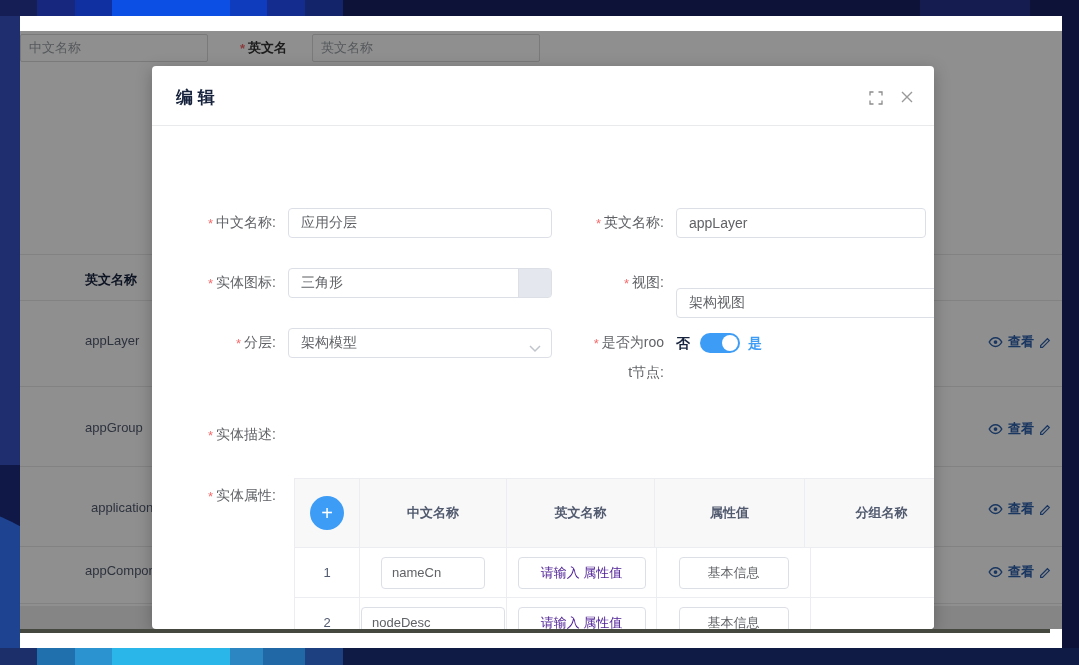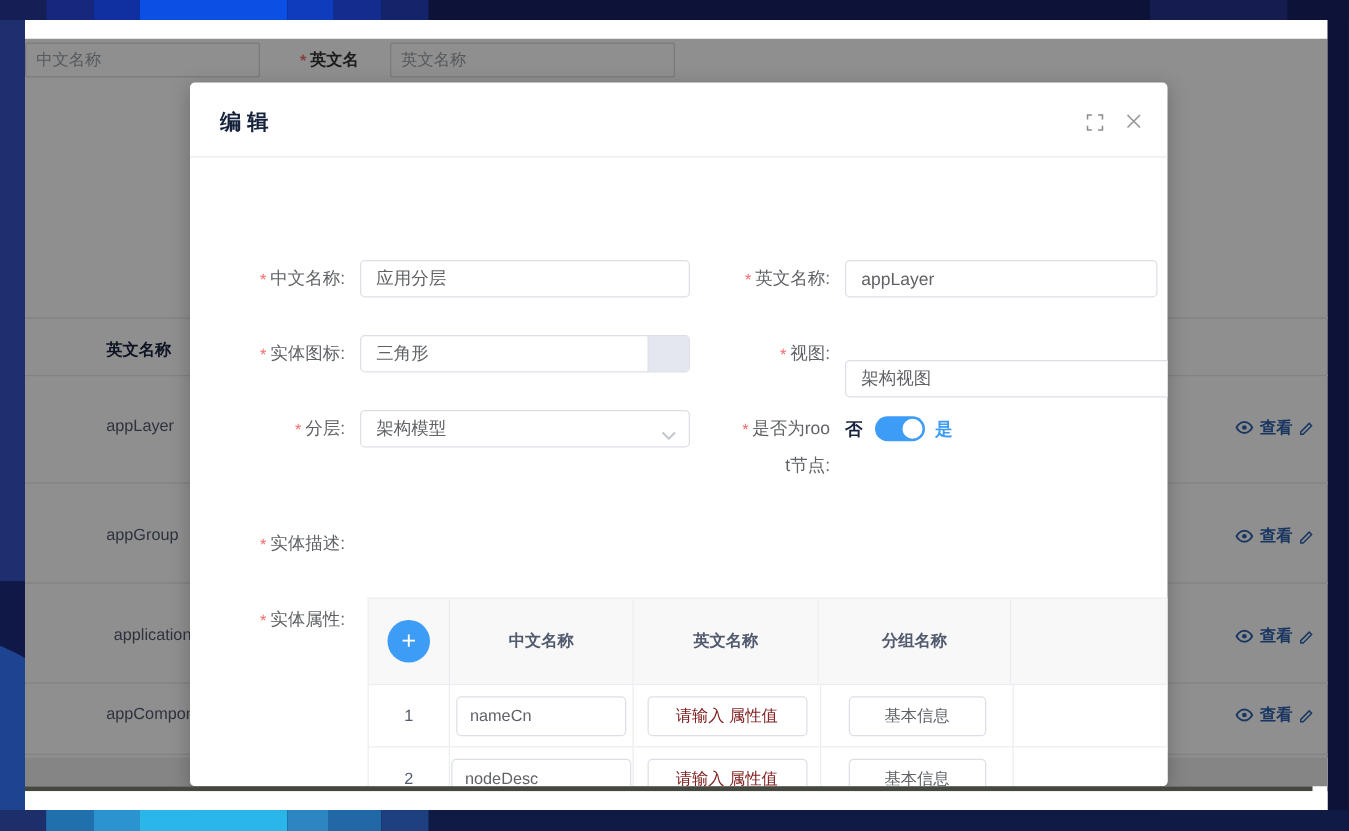--- a/index.html
+++ b/index.html
@@ -43,21 +43,21 @@
     border:1px solid #ebedf0;border-right:none;}
   .t-inner{position:absolute;left:0;top:0;width:830px;}
   .t-hrow{display:flex;height:68px;background:#f8f8f9;}
   .t-row{display:flex;height:50px;border-top:1px solid #ebedf0;background:#fff;}
   .t-c{display:flex;align-items:center;justify-content:center;border-right:1px solid #ebedf0;
     font-size:13px;color:#515a6e;position:relative;flex:none;}
   .t-h{font-weight:bold;color:#515a6e;font-size:13px;}
   .c0{width:65px;} .c1{width:147px;} .c2{width:148px;} .c3{width:150px;} .c4{width:154px;}
   .t-input{height:32px;border:1px solid #dcdfe6;border-radius:4px;background:#fff;display:flex;align-items:center;
     font-size:13px;color:#606266;overflow:hidden;white-space:nowrap;padding:0 10px;}
-  .t-ph{color:#7f1d1d;}
+  .t-ph{color:#4c1d95;}
   .plusbtn{width:34px;height:34px;border-radius:50%;background:#3d9cf5;color:#fff;display:flex;align-items:center;
     justify-content:center;font-size:20px;line-height:1;cursor:pointer;}
   .iconbtn{position:absolute;cursor:pointer;display:flex;align-items:center;justify-content:center;}
 </style>
 </head>
 <body>
 
 <div id="stage">
 
   <div class="abs" style="left:0;top:0;width:1079px;height:16px;">
@@ -249,28 +249,29 @@
       <div id="attrtbl">
         <div class="t-inner">
           <div class="t-hrow">
             <div class="t-c c0">
               <div class="plusbtn">
                 <span>+</span>
               </div>
             </div>
             <div class="t-c c1 t-h">中文名称</div>
             <div class="t-c c2 t-h">英文名称</div>
+            <div class="t-c c3 t-h">属性值</div>
             <div class="t-c c4 t-h">分组名称</div>
 
           </div>
 
           <div class="t-row">
             <div class="t-c c0">1</div>
             <div class="t-c c1">
-                <div class="t-input" style="width:136px;text-align:center;">
+                <div class="t-input" style="width:104px;text-align:center;">
                   <span>nameCn</span>
                 </div>
               </div>
             <div class="t-c c3">
                 <div class="t-input" style="width:128px;justify-content:center;">
                   <span class="t-ph">请输入 属性值</span>
                 </div>
               </div>
             <div class="t-c c4">
                 <div class="t-input" style="width:110px;justify-content:center;">

